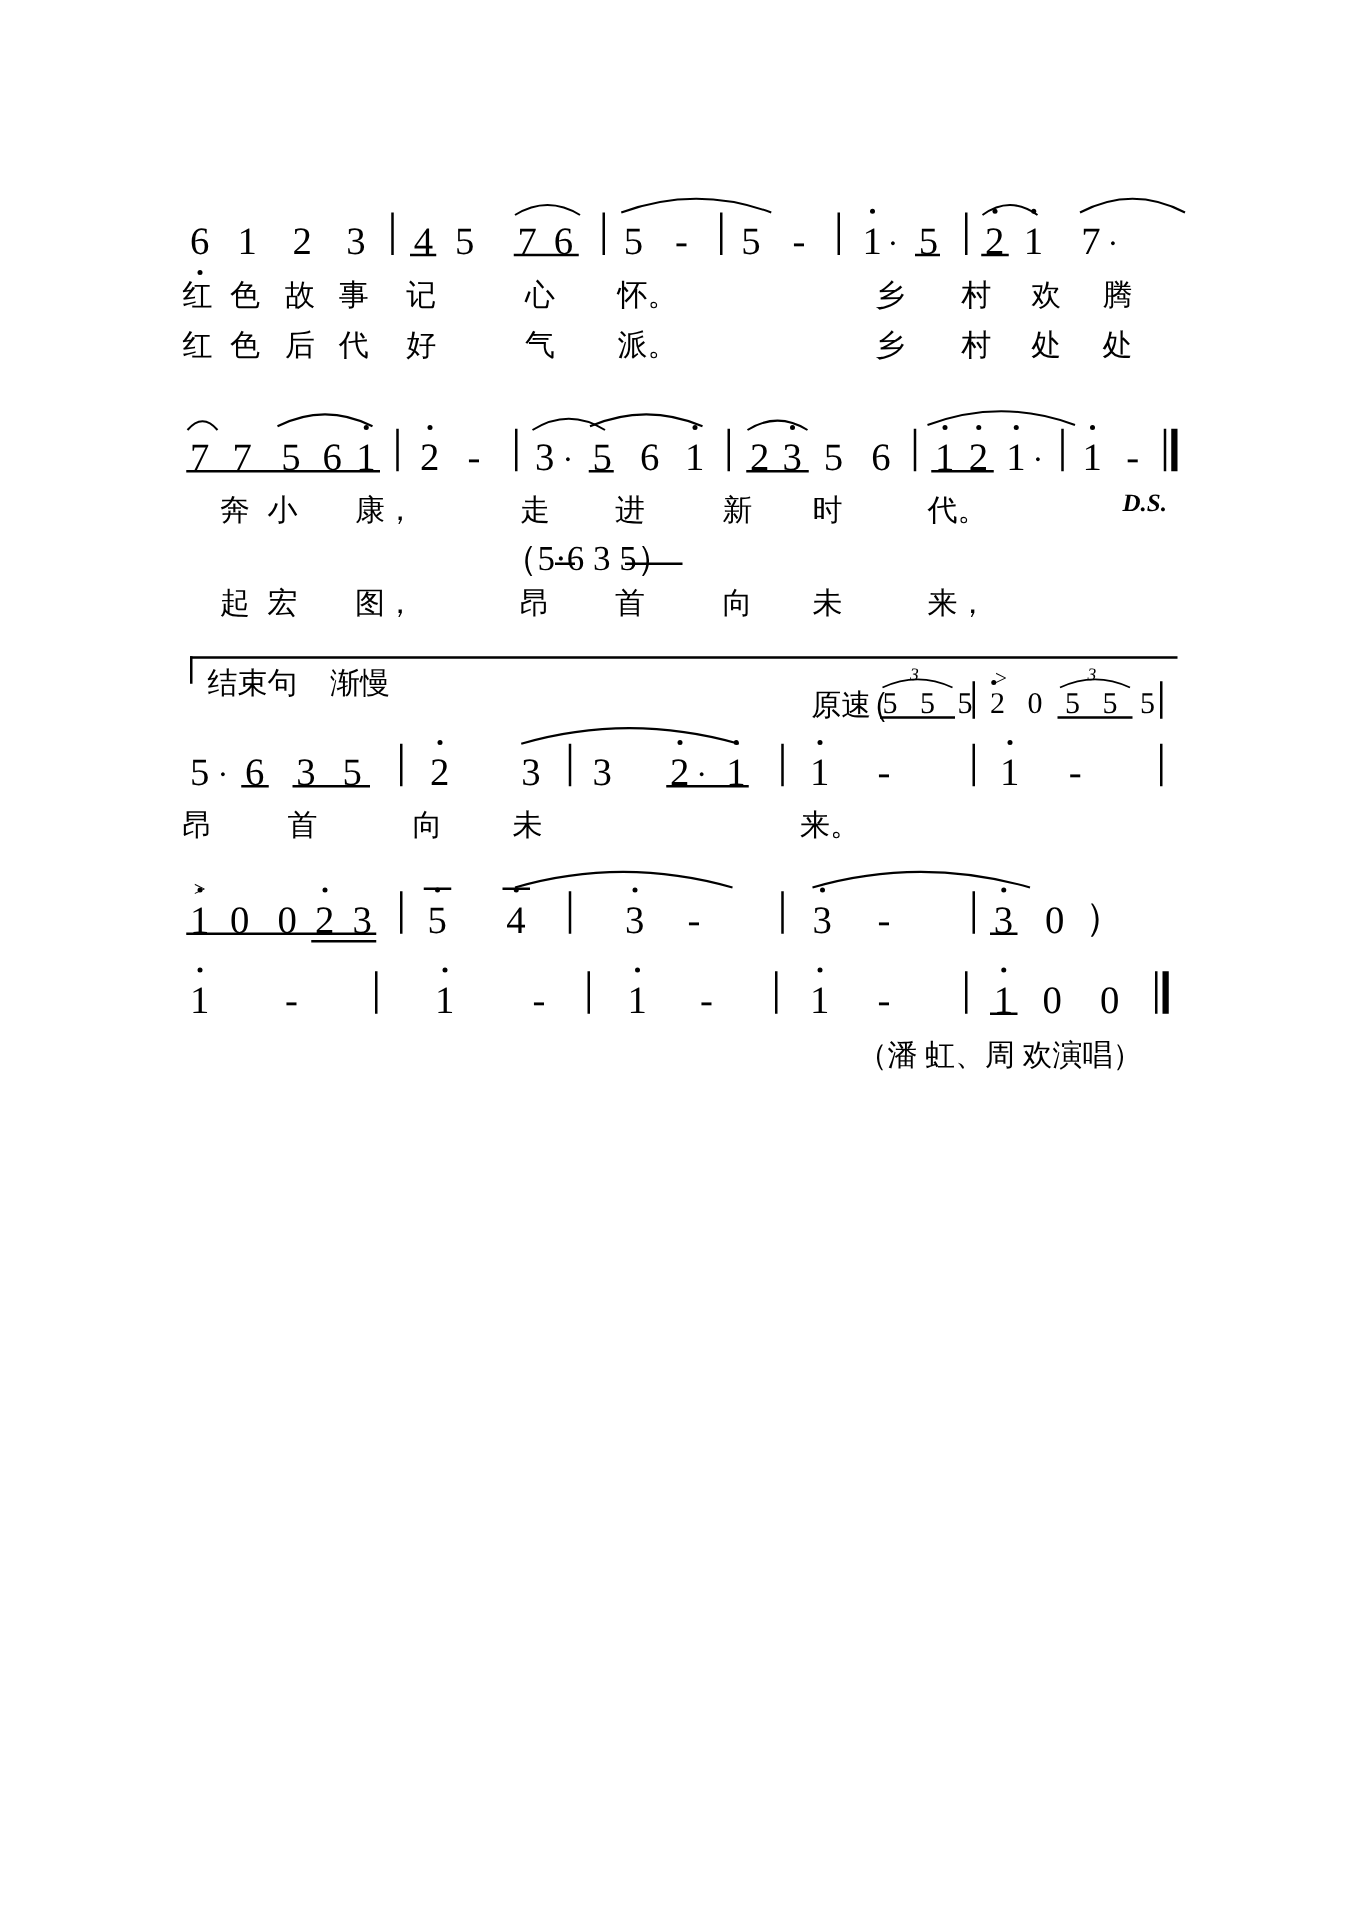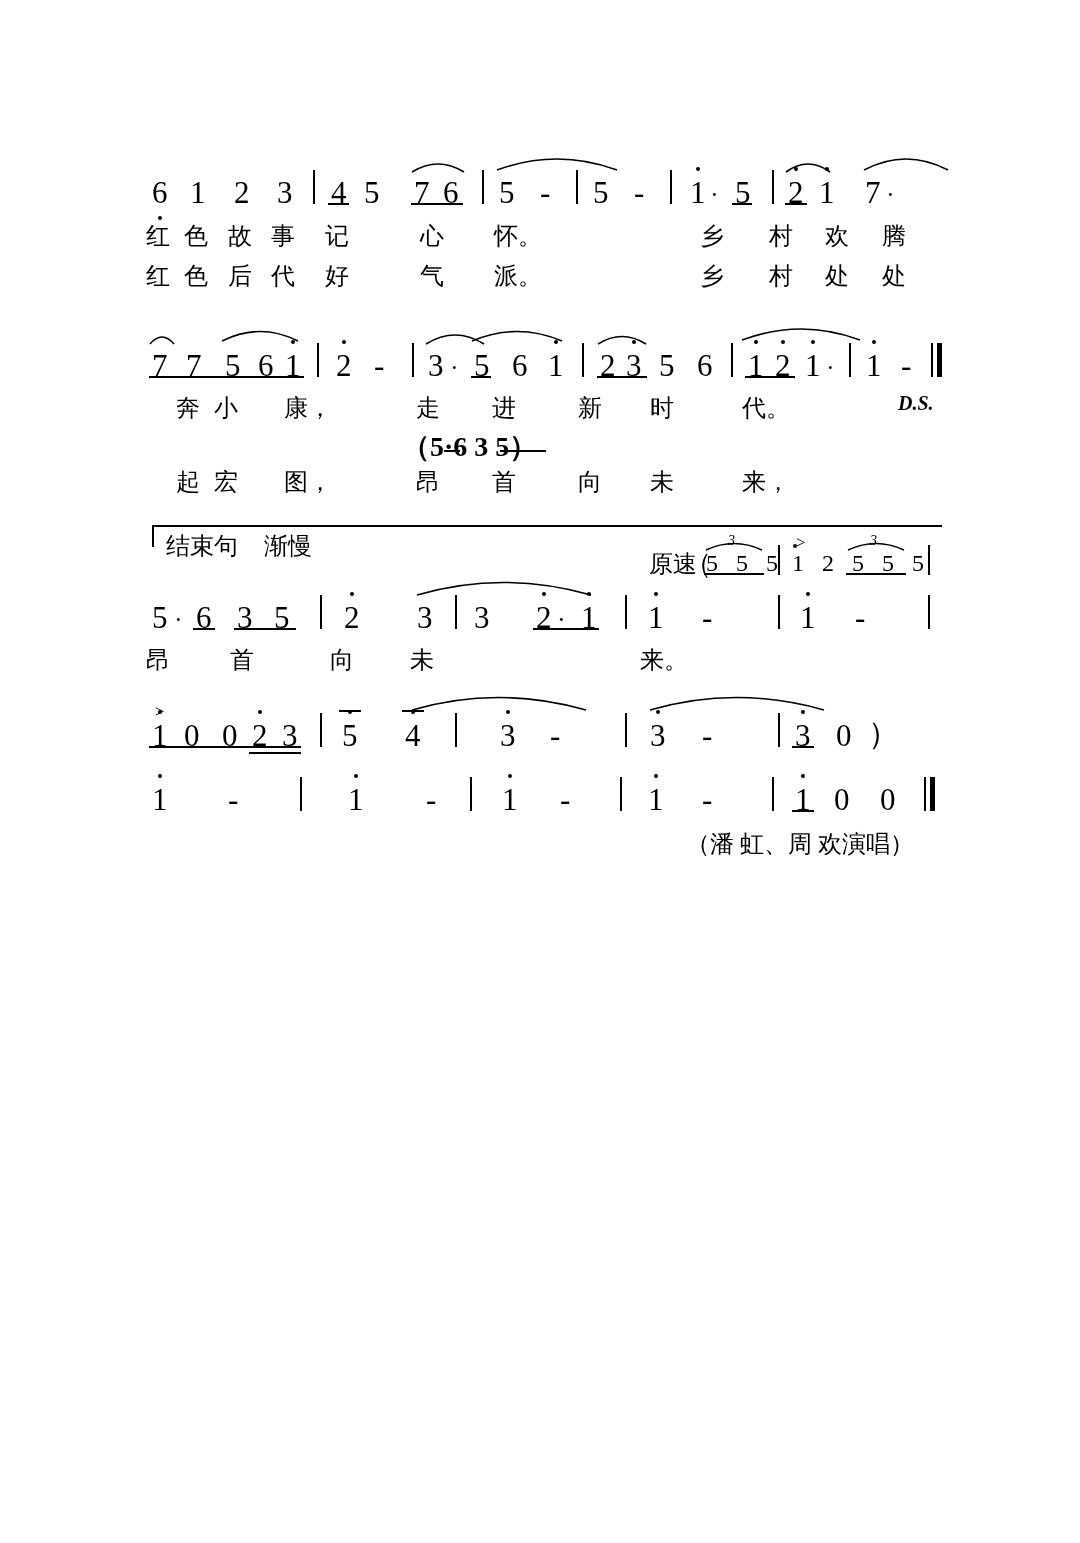--- a/index.html
+++ b/index.html
@@ -267,21 +267,21 @@
     <div class="txt cn" style="left:176px; top:392px;">奔</div>
     <div class="txt cn" style="left:214px; top:392px;">小</div>
     <div class="txt cn" style="left:284px; top:392px;">康，</div>
     <div class="txt cn" style="left:416px; top:392px;">走</div>
     <div class="txt cn" style="left:492px; top:392px;">进</div>
     <div class="txt cn" style="left:578px; top:392px;">新</div>
     <div class="txt cn" style="left:650px; top:392px;">时</div>
     <div class="txt cn" style="left:742px; top:392px;">代。</div>
     <div class="txt ital" style="left:898px; top:392px;">D.S.</div>
 
-    <div class="txt" style="left:402px; top:428px; font-size:28px;font-weight:bold;">（5·6 3 5）</div>
+    <div class="txt" style="left:402px; top:428px; font-size:28px;">（5·6 3 5）</div>
     <div class="beam" style="left:444px; top:450px; width:16px;"></div>
     <div class="beam" style="left:500px; top:450px; width:46px;"></div>
 
     <div class="txt cn" style="left:176px; top:466px;">起</div>
     <div class="txt cn" style="left:214px; top:466px;">宏</div>
     <div class="txt cn" style="left:284px; top:466px;">图，</div>
     <div class="txt cn" style="left:416px; top:466px;">昂</div>
     <div class="txt cn" style="left:492px; top:466px;">首</div>
     <div class="txt cn" style="left:578px; top:466px;">向</div>
     <div class="txt cn" style="left:650px; top:466px;">未</div>
@@ -299,21 +299,21 @@
     <div class="txt cn" style="left:649px; top:548px;">原速</div>
     <div class="paren" style="left:684px; top:545px; font-size:28px;">（</div>
     <div class="txt" style="left:706px; top:550px; font-size:24px; letter-spacing:6px;">5 5 5</div>
     <div class="beam" style="left:704px; top:573px; width:60px;"></div>
     <div class="trip" style="left:728px; top:533px;">3</div>
     <svg class="slur" style="left:704px; top:538px;" width="62" height="14">
         <path d="M2,12 Q30,-1 58,12" stroke="#000" stroke-width="1.4" fill="none"></path>
       </svg>
     <div class="bar" style="left:778px; top:545px; height:30px;"></div>
     <div class="accent" style="left:796px; top:533px;">&gt;</div>
-    <div class="txt" style="left:792px; top:550px; font-size:24px; letter-spacing:6px;">1 2 5 5 5</div>
+    <div class="txt" style="left:792px; top:550px; font-size:24px; letter-spacing:6px;">2 0 5 5 5</div>
     <div class="dot-up n xs" style="left:795px; top:552px;"></div>
     <div class="beam" style="left:846px; top:573px; width:60px;"></div>
     <div class="trip" style="left:870px; top:533px;">3</div>
     <svg class="slur" style="left:846px; top:538px;" width="62" height="14">
         <path d="M2,12 Q30,-1 58,12" stroke="#000" stroke-width="1.4" fill="none"></path>
       </svg>
     <div class="bar" style="left:928px; top:545px; height:30px;"></div>
 
     <div class="n" style="left:152px; top:600px;">5</div>
     <div class="txt" style="left:174px; top:605px; font-size:26px;">·</div>

